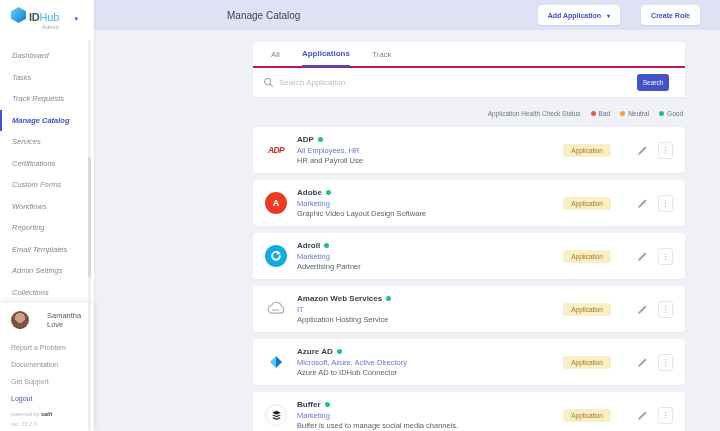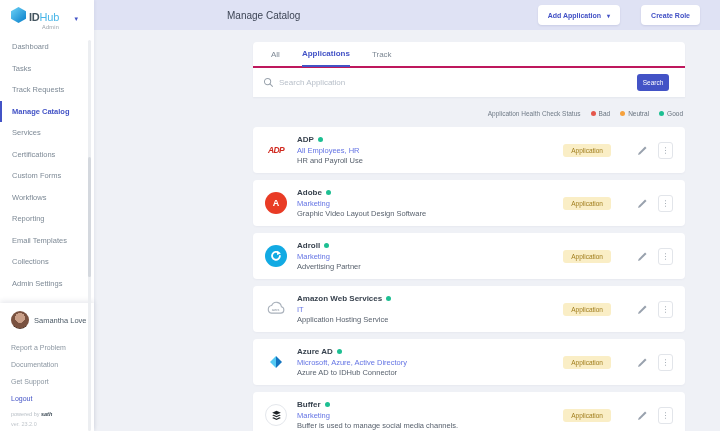--- a/index.html
+++ b/index.html
@@ -13,31 +13,31 @@
   .logo-row { display:flex; align-items:flex-end; }
   .hex { width:15px; height:16px; flex:none;
          clip-path:polygon(50% 0,100% 26%,100% 74%,50% 100%,0 74%,0 26%);
          background:linear-gradient(135deg,#59c2ee 20%,#1b8ed2 80%); }
   .brand-text { margin-left:3px; font-size:11px; letter-spacing:-.2px; }
   .brand-text .id { color:#44555f; font-weight:600; }
   .brand-text .hub { color:#49b6e8; font-weight:400; }
   .brand-caret { margin-left:auto; margin-right:16px; font-size:7px; color:#4353c6; }
   .brand-sub { font-size:5.5px; color:#98a0a8; margin:1px 0 0 31px; letter-spacing:.3px; }
 
-  .nav { flex:none; }
+  .nav { margin-top:9px; flex:none;font-style:italic; }
   .nav-item { height:21.5px; line-height:21.5px; padding-left:12px; font-size:7.5px;
               color:#7e8a96; cursor:pointer; white-space:nowrap; }
   .nav-item.active { color:#4353c6; font-weight:700; border-left:2px solid #4353c6; padding-left:10px; }
 
   .user-block { margin-top:auto; flex:none; box-shadow:0 -2px 5px rgba(40,50,90,.10);
                 padding:8px 0 4px 0; background:#fff; }
   .user-row { display:flex; align-items:center; padding-left:11px; }
   .avatar { width:18px; height:18px; border-radius:50%; flex:none;
             background:radial-gradient(circle at 50% 38%, #caa089 0 34%, #7a5240 35% 70%, #54382b 71%); }
-  .user-name { margin-left:5px; font-size:7.5px; color:#4c5a66; }
+  .user-name { margin-left:18px; font-size:7.5px; color:#4c5a66; }
   .foot-links { margin-top:10px; }
   .foot-link { height:17px; line-height:17px; padding-left:11px; font-size:7px; color:#8b96a1;
                cursor:pointer; white-space:nowrap; }
   .foot-link.logout { color:#4353c6; }
   .powered { font-size:5.5px; color:#b6bdc4; padding-left:11px; margin-top:4px; }
   .powered-brand { color:#3c4a55; font-weight:700; font-style:italic; }
   .version { font-size:5.5px; color:#c0c6cc; padding-left:11px; margin-top:4px; }
 
   .scroll-track { position:absolute; right:3px; top:40px; bottom:0; width:3px;
                   background:#eceef1; border-radius:2px; }
@@ -114,22 +114,22 @@
     <div class="nav-item">Dashboard</div>
     <div class="nav-item">Tasks</div>
     <div class="nav-item">Track Requests</div>
     <div class="nav-item active">Manage Catalog</div>
     <div class="nav-item">Services</div>
     <div class="nav-item">Certifications</div>
     <div class="nav-item">Custom Forms</div>
     <div class="nav-item">Workflows</div>
     <div class="nav-item">Reporting</div>
     <div class="nav-item">Email Templates</div>
+    <div class="nav-item">Admin Settings</div>
     <div class="nav-item">Collections</div>
-    <div class="nav-item">Admin Settings</div>
   </nav>
   <div class="user-block">
     <div class="user-row">
       <span class="avatar"></span>
       <span class="user-name">Samantha Love</span>
     </div>
     <div class="foot-links">
       <div class="foot-link">Report a Problem</div>
       <div class="foot-link">Documentation</div>
       <div class="foot-link">Get Support</div>

